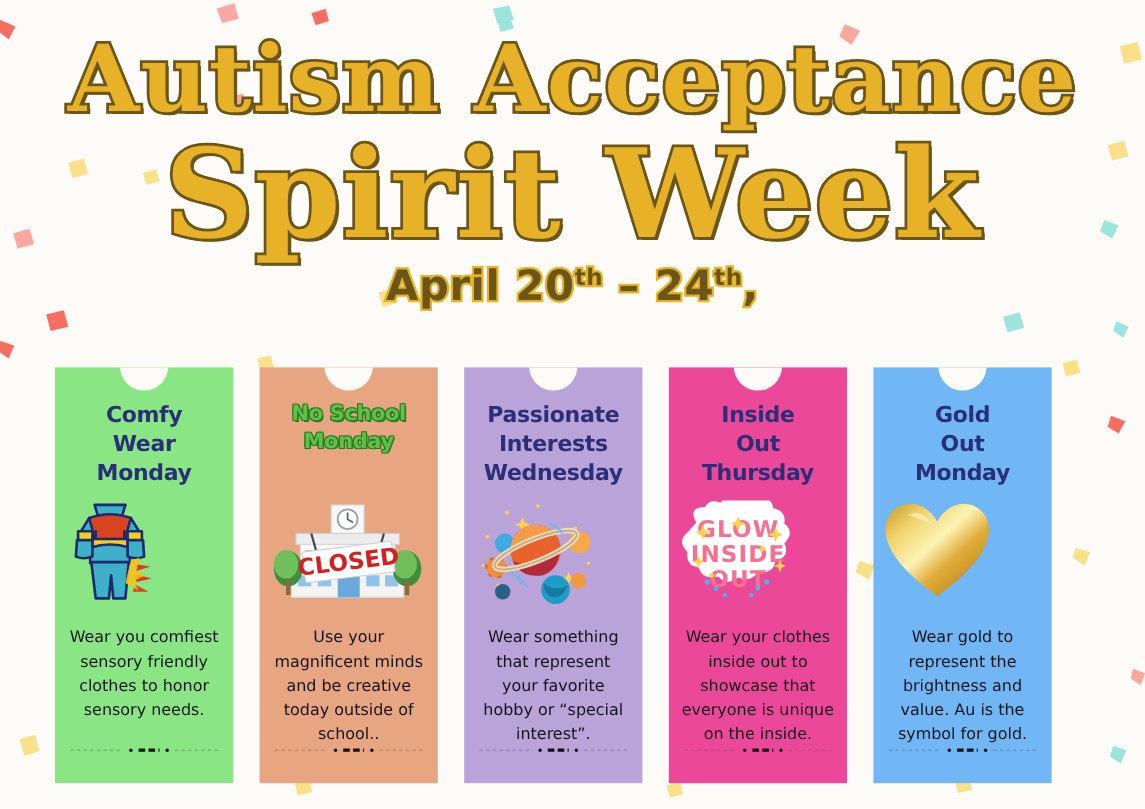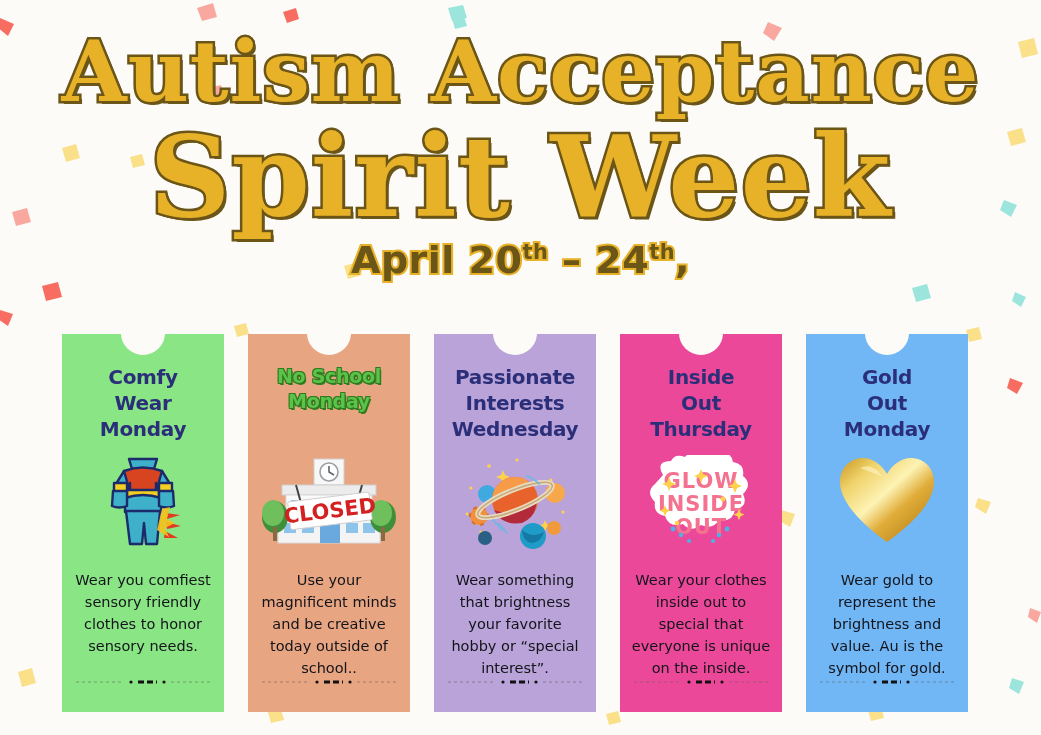--- a/index.html
+++ b/index.html
@@ -67,21 +67,21 @@
   }
   .hl-date sup {
     font-size: 0.55em;
     vertical-align: super;
   }
 
   
   .cards {
     position: absolute;
     top: 334px;
-    left: 12px;
+    left: 0;
     width: 1006px;
     height: 382px;
     display: flex;
     justify-content: center;
     gap: 24px;
     z-index: 4;
   }
   .card {
     position: relative;
     width: 162px;
@@ -116,21 +116,20 @@
     text-shadow:
        1.5px 1.5px 0 #2f7a1e,
       -1px 1px 0 #2f7a1e,
        1px -1px 0 #2f7a1e,
       -1px -1px 0 #2f7a1e;
   }
   .card-art {
     height: 105px;
     display: flex;
     align-items: center;
-    justify-content: center;
     margin-top: 4px;
   }
   .card-body {
     margin-top: 16px;
     font-family: "DejaVu Sans", sans-serif;
     font-size: 14.5px;
     line-height: 1.52;
     color: #13141a;
     padding: 0 2px;
   }
@@ -323,21 +322,21 @@
             <ellipse cx="56" cy="50" rx="40" ry="10" fill="none" stroke="#e8dcc0" stroke-width="5"></ellipse>
             <ellipse cx="56" cy="50" rx="40" ry="10" fill="none" stroke="#c9a87a" stroke-width="1.6"></ellipse>
           </g>
           <g stroke="#6fb6e8" stroke-width="2" fill="none" stroke-linecap="round" opacity="0.85">
             <path d="M34 70 q6 6 9 10"></path>
             <path d="M40 74 q5 5 8 9"></path>
             <path d="M68 26 q8 3 12 8"></path>
           </g>
         </svg>
       </div>
-      <div class="card-body">Wear something that brightness your favorite hobby or “special interest”.</div>
+      <div class="card-body">Wear something that represent your favorite hobby or “special interest”.</div>
       <svg class="card-rule" viewBox="0 0 140 4" preserveAspectRatio="none">
         <line x1="2" y1="2" x2="50" y2="2" stroke="#5e5e5e" stroke-width="1" stroke-dasharray="3 3" opacity="0.55"></line>
         <circle cx="57" cy="2" r="1.6" fill="#111"></circle>
         <line x1="64" y1="2" x2="83" y2="2" stroke="#111" stroke-width="3" stroke-dasharray="6 3"></line>
         <circle cx="90" cy="2" r="1.6" fill="#111"></circle>
         <line x1="97" y1="2" x2="138" y2="2" stroke="#5e5e5e" stroke-width="1" stroke-dasharray="3 3" opacity="0.55"></line>
       </svg>
     </div>
 
     <div class="card" style="background:#ec4899;">
@@ -369,21 +368,21 @@
           <g fill="#49b4e8">
             <circle cx="26" cy="74" r="2.4"></circle>
               <circle cx="34" cy="80" r="2.2"></circle>
             <circle cx="80" cy="74" r="2.4"></circle>
               <circle cx="72" cy="80" r="2.2"></circle>
             <circle cx="42" cy="86" r="2"></circle>
               <circle cx="66" cy="86" r="2"></circle>
           </g>
         </svg>
       </div>
-      <div class="card-body">Wear your clothes inside out to special that everyone is unique on the inside.</div>
+      <div class="card-body">Wear your clothes inside out to showcase that everyone is unique on the inside.</div>
       <svg class="card-rule" viewBox="0 0 140 4" preserveAspectRatio="none">
         <line x1="2" y1="2" x2="50" y2="2" stroke="#5e5e5e" stroke-width="1" stroke-dasharray="3 3" opacity="0.55"></line>
         <circle cx="57" cy="2" r="1.6" fill="#111"></circle>
         <line x1="64" y1="2" x2="83" y2="2" stroke="#111" stroke-width="3" stroke-dasharray="6 3"></line>
         <circle cx="90" cy="2" r="1.6" fill="#111"></circle>
         <line x1="97" y1="2" x2="138" y2="2" stroke="#5e5e5e" stroke-width="1" stroke-dasharray="3 3" opacity="0.55"></line>
       </svg>
     </div>
 
     <div class="card" style="background:#71b6f5;">

